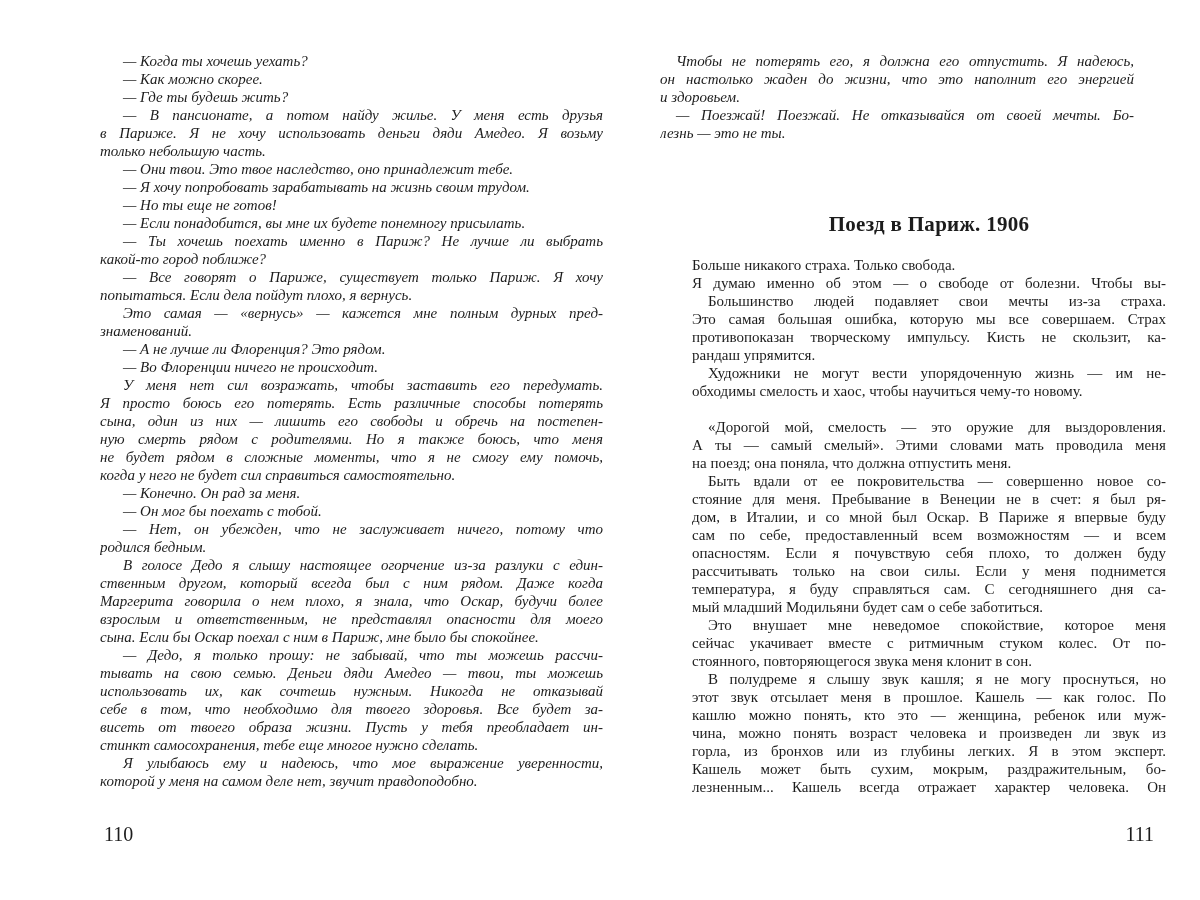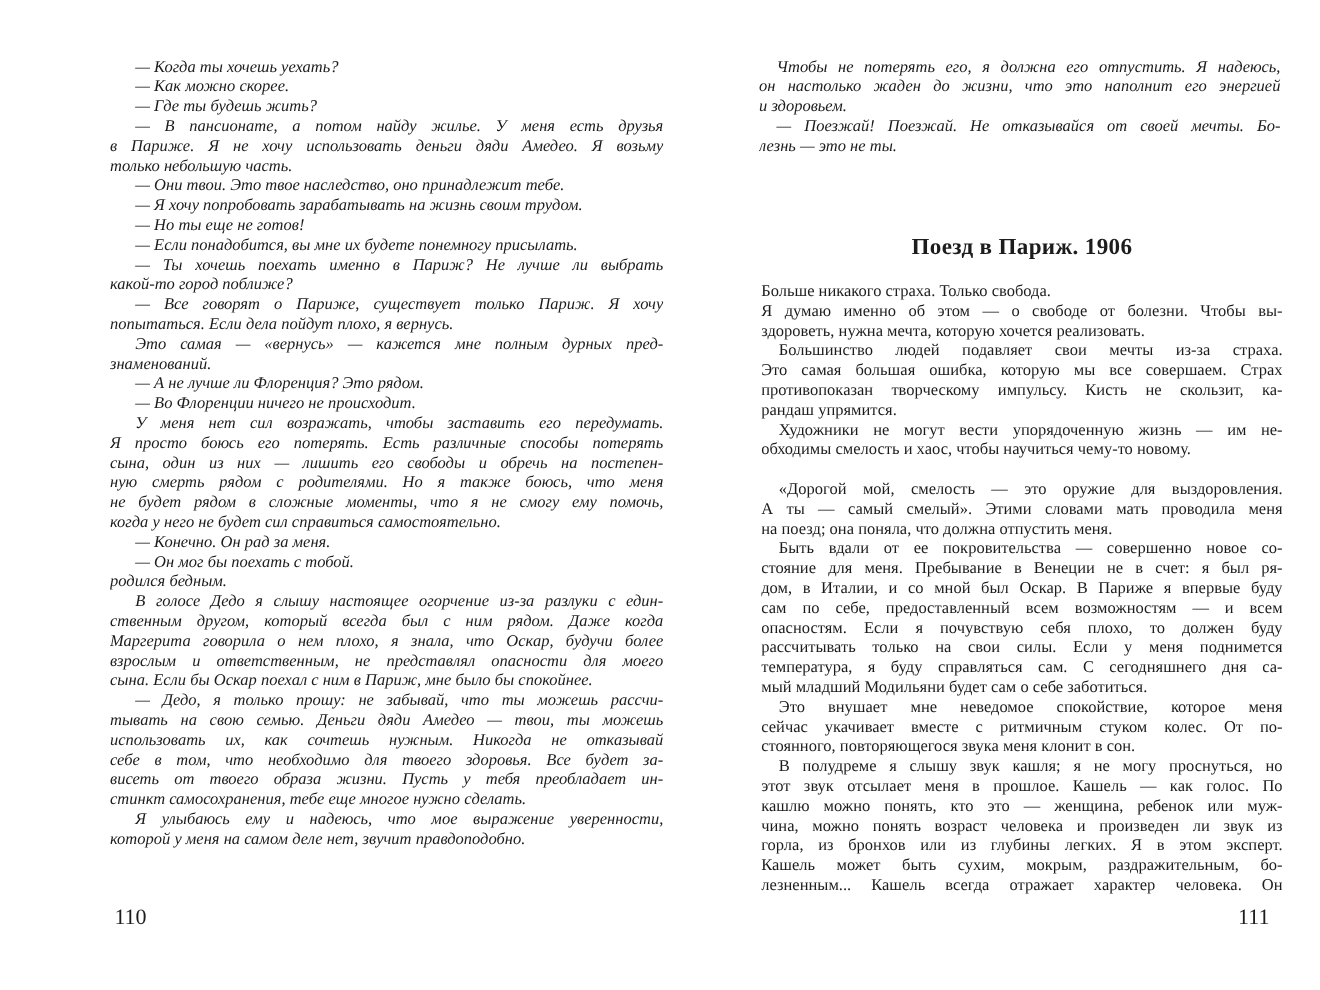--- a/index.html
+++ b/index.html
@@ -32,21 +32,21 @@
     text-align-last: left;
   }
   .ln.gap {
     margin-top: 18px;
   }
   .italic { font-style: italic; }
 
   .left-col   { left: 72px;  top: 52px;  width: 503px; }
   .left-col .ind { text-indent: 23px; }
 
-  .right-intro { left: 662px; top: 52px;  width: 474px; }
+  .right-intro { left: 632px; top: 52px;  width: 474px; }
   .right-body  { left: 664px; top: 256px; width: 474px; }
   .right-intro .ind, .right-body .ind { text-indent: 16px; }
 
   .chapter-heading {
     position: absolute;
     left: 664px;
     top: 211px;
     width: 474px;
     margin: 0;
     text-align: center;
@@ -93,20 +93,21 @@
       <div class="ln ind end">— А не лучше ли Флоренция? Это рядом.</div>
       <div class="ln ind end">— Во Флоренции ничего не происходит.</div>
       <div class="ln ind">У меня нет сил возражать, чтобы заставить его передумать.</div>
       <div class="ln">Я просто боюсь его потерять. Есть различные способы потерять</div>
       <div class="ln">сына, один из них — лишить его свободы и обречь на постепен-</div>
       <div class="ln">ную смерть рядом с родителями. Но я также боюсь, что меня</div>
       <div class="ln">не будет рядом в сложные моменты, что я не смогу ему помочь,</div>
       <div class="ln end">когда у него не будет сил справиться самостоятельно.</div>
       <div class="ln ind end">— Конечно. Он рад за меня.</div>
       <div class="ln ind end">— Он мог бы поехать с тобой.</div>
+      <div class="ln ind">— Нет, он убежден, что не заслуживает ничего, потому что</div>
       <div class="ln end">родился бедным.</div>
       <div class="ln ind">В голосе Дедо я слышу настоящее огорчение из-за разлуки с един-</div>
       <div class="ln">ственным другом, который всегда был с ним рядом. Даже когда</div>
       <div class="ln">Маргерита говорила о нем плохо, я знала, что Оскар, будучи более</div>
       <div class="ln">взрослым и ответственным, не представлял опасности для моего</div>
       <div class="ln end">сына. Если бы Оскар поехал с ним в Париж, мне было бы спокойнее.</div>
       <div class="ln ind">— Дедо, я только прошу: не забывай, что ты можешь рассчи-</div>
       <div class="ln">тывать на свою семью. Деньги дяди Амедео — твои, ты можешь</div>
       <div class="ln">использовать их, как сочтешь нужным. Никогда не отказывай</div>
       <div class="ln">себе в том, что необходимо для твоего здоровья. Все будет за-</div>
@@ -122,21 +123,20 @@
       <div class="ln end">и здоровьем.</div>
       <div class="ln ind">— Поезжай! Поезжай. Не отказывайся от своей мечты. Бо-</div>
       <div class="ln end">лезнь — это не ты.</div>
     </div>
 
   <h1 class="chapter-heading">Поезд в Париж. 1906</h1>
 
   <div class="page-text right-body">
       <div class="ln end">Больше никакого страха. Только свобода.</div>
       <div class="ln">Я думаю именно об этом — о свободе от болезни. Чтобы вы-</div>
-      <div class="ln end">здороветь, нужна мечта, которую хочется реализовать.</div>
       <div class="ln ind">Большинство людей подавляет свои мечты из-за страха.</div>
       <div class="ln">Это самая большая ошибка, которую мы все совершаем. Страх</div>
       <div class="ln">противопоказан творческому импульсу. Кисть не скользит, ка-</div>
       <div class="ln end">рандаш упрямится.</div>
       <div class="ln ind">Художники не могут вести упорядоченную жизнь — им не-</div>
       <div class="ln end">обходимы смелость и хаос, чтобы научиться чему-то новому.</div>
       <div class="ln ind gap">«Дорогой мой, смелость — это оружие для выздоровления.</div>
       <div class="ln">А ты — самый смелый». Этими словами мать проводила меня</div>
       <div class="ln end">на поезд; она поняла, что должна отпустить меня.</div>
       <div class="ln ind">Быть вдали от ее покровительства — совершенно новое со-</div>

